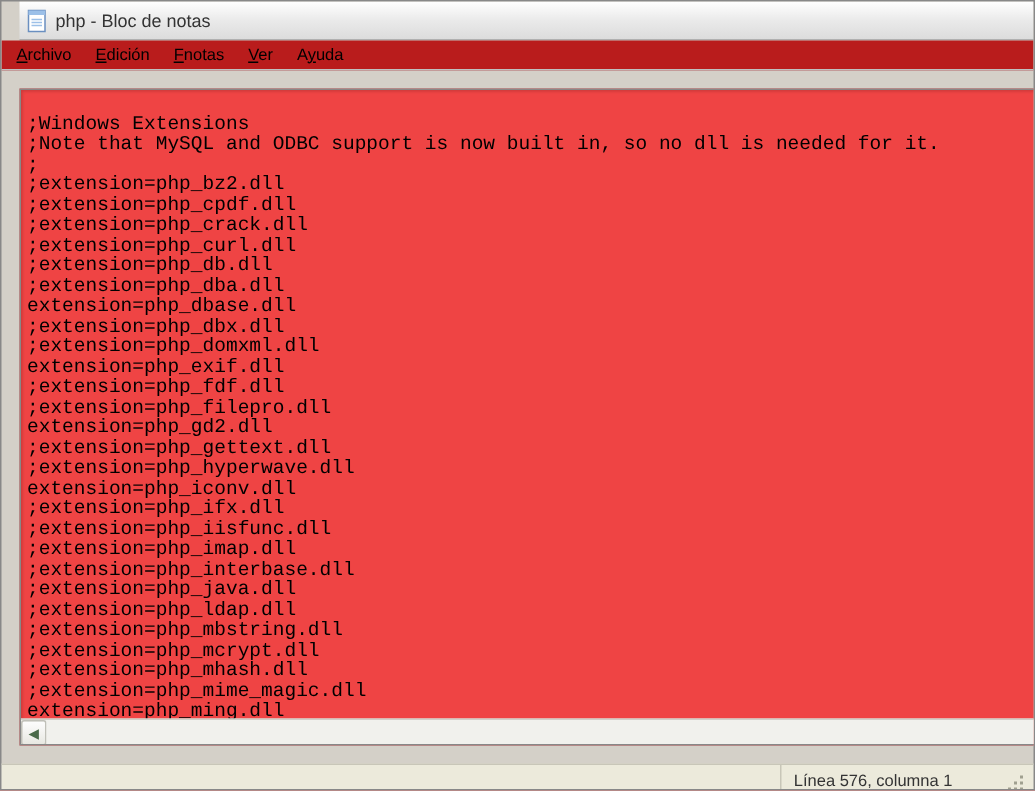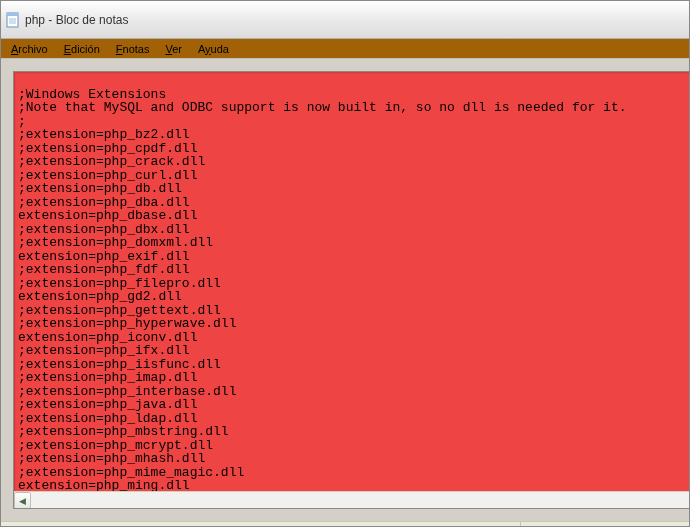--- a/index.html
+++ b/index.html
@@ -6,41 +6,42 @@
     body {
       width: 690px;
       height: 527px;
       background: #d4d0c8;
       font-family: Tahoma, sans-serif;
       font-size: 11px;
       overflow: hidden;
       border: 1px solid #888;
     }
     .titlebar {
-      height: 38px;
+      height: 26px;
       background: linear-gradient(to bottom, #ffffff 0%, #eaeaea 50%, #dcdcdc 100%);
       border-bottom: 1px solid #b0b0b0;
       display: flex;
       align-items: center;
       padding: 0 4px;
+      margin-left: 12px;
     }
     .app-icon {
       width: 16px;
       height: 16px;
       margin-right: 4px;
       display: inline-block;
     }
     .app-icon svg { width: 16px; height: 16px; }
     .title-text {
       font-size: 12px;
       color: #333;
     }
     .menubar {
       height: 20px;
-      background: #a16207;
+      background: #b91c1c;
       display: flex;
       align-items: center;
       padding: 0 2px;
       border-bottom: 1px solid #c0c0c0;
     }
     .menu-item {
       padding: 2px 8px;
       cursor: default;
       color: #000;
     }

